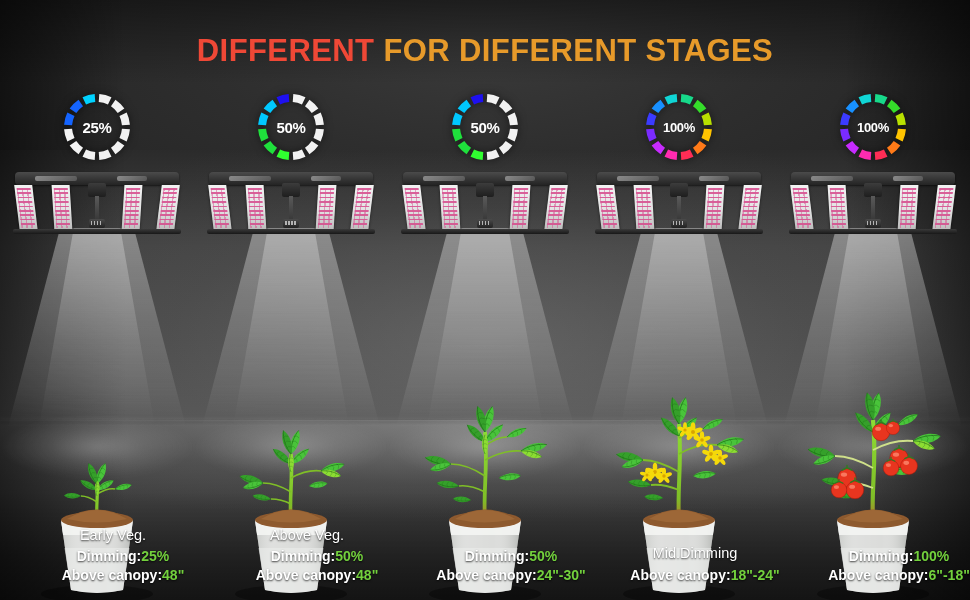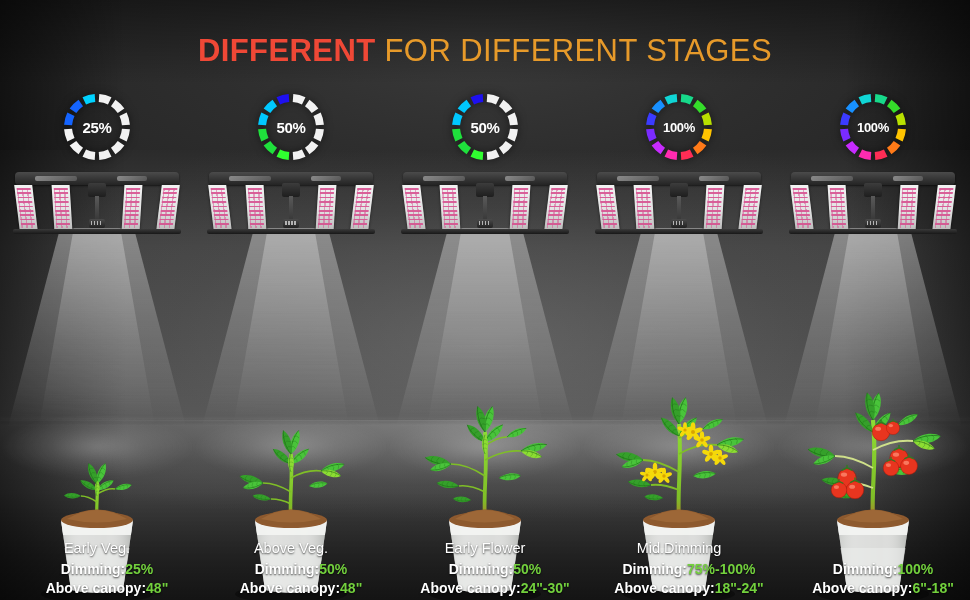--- a/index.html
+++ b/index.html
@@ -40,21 +40,21 @@
       linear-gradient(90deg, rgba(0,0,0,.55) 0%, rgba(0,0,0,0) 13%, rgba(0,0,0,0) 87%, rgba(0,0,0,.55) 100%),
       linear-gradient(180deg, rgba(0,0,0,.45) 0%, rgba(0,0,0,0) 14%, rgba(0,0,0,0) 82%, rgba(0,0,0,.50) 100%);
   }
 
   
   .title{
     position:absolute;left:0;top:33px;width:970px;text-align:center;
     font-size:31px;letter-spacing:.4px;white-space:nowrap;z-index:20;
   }
   .title .t1{font-weight:bold;color:#ef4836;}
-  .title .t2{font-weight:normal;color:#e79a2a;}
+  .title .t2{font-weight:bold;color:#e79a2a;}
 
   
   .col{position:absolute;top:0;width:194px;height:600px;}
 
   
   .dial{position:absolute;left:50%;top:88px;width:78px;height:78px;margin-left:-39px;z-index:14;}
   .dial svg{display:block;width:78px;height:78px;filter:drop-shadow(0 0 4px rgba(0,0,0,.55));}
   .dial .pct{
     position:absolute;left:0;top:0;width:78px;height:78px;
     display:flex;align-items:center;justify-content:center;
@@ -136,23 +136,24 @@
     background:radial-gradient(ellipse 98px 32px at 50% 50%, rgba(255,255,255,.26) 0%, rgba(255,255,255,.10) 50%, rgba(255,255,255,0) 100%);
     filter:blur(3px);pointer-events:none;
   }
 
   
   .plantwrap{position:absolute;left:50%;bottom:0;width:180px;height:220px;margin-left:-90px;z-index:8;}
   .plantwrap svg{display:block;width:180px;height:220px;}
 
   
   .cap{
-    position:absolute;left:0;bottom:3px;width:194px;text-align:center;z-index:22;
+    position:absolute;left:0;bottom:16px;width:194px;text-align:center;z-index:22;
     color:#fff;font-weight:bold;line-height:1.32;
     text-shadow:0 1px 2px rgba(0,0,0,.75);
+    padding-left:16px;
   }
   .cap .stage{font-size:14.5px;font-weight:normal;display:block;margin-bottom:2px;}
   .cap .row{font-size:14px;display:block;white-space:nowrap;margin-left:20px;}
   .cap .val{color:#73d13d;}
 </style>
 </head>
 <body>
 
 <div id="stage">
 
@@ -539,21 +540,20 @@
             <path d="M54 140 L126 140 L116 210 Q90 216 64 210 Z" fill="#d9dad8"></path>
             <path d="M54 140 L126 140 L116 210 Q90 216 64 210 Z" fill="url(#potgrad)"></path>
             <path d="M54 140 L126 140 L124 155 L56 155 Z" fill="#f2f3f1" opacity=".95"></path>
             <path d="M57.5 168 L122.5 168 L116 210 Q90 216 64 210 Z" fill="#eceeec" opacity=".55"></path>
             <ellipse cx="90" cy="140" rx="36" ry="8" fill="#8f5a2f"></ellipse>
             <path d="M54 141 Q90 118 126 141 Q90 150 54 141 Z" fill="#8d5a2e"></path>
             <path d="M60 139 Q90 121 120 139 Q90 146 60 139 Z" fill="#a06a38" opacity=".85"></path>
           </svg>
         </div>
         <div class="cap">
-          <span class="stage">Early Flower</span>
           <span class="row"><span>Dimming:</span><span class="val">50%</span></span>
           <span class="row"><span>Above canopy:</span><span class="val">24"-30"</span></span>
         </div>
       </div>
       <div class="col" style="left: 582px;">
         <div class="beam">
           <div class="cone"></div>
           <div class="core"></div>
         </div>
         <div class="pool"></div>
@@ -741,21 +741,20 @@
             <path d="M54 140 L126 140 L116 210 Q90 216 64 210 Z" fill="url(#potgrad)"></path>
             <path d="M54 140 L126 140 L124 155 L56 155 Z" fill="#f2f3f1" opacity=".95"></path>
             <path d="M57.5 168 L122.5 168 L116 210 Q90 216 64 210 Z" fill="#eceeec" opacity=".55"></path>
             <ellipse cx="90" cy="140" rx="36" ry="8" fill="#8f5a2f"></ellipse>
             <path d="M54 141 Q90 118 126 141 Q90 150 54 141 Z" fill="#8d5a2e"></path>
             <path d="M60 139 Q90 121 120 139 Q90 146 60 139 Z" fill="#a06a38" opacity=".85"></path>
           </svg>
         </div>
         <div class="cap">
           <span class="stage">Mid.Dimming</span>
-          <span class="row"><span>Dimming:</span><span class="val">75%-100%</span></span>
           <span class="row"><span>Above canopy:</span><span class="val">18"-24"</span></span>
         </div>
       </div>
       <div class="col" style="left: 776px;">
         <div class="beam">
           <div class="cone"></div>
           <div class="core"></div>
         </div>
         <div class="pool"></div>
         <div class="dial">

